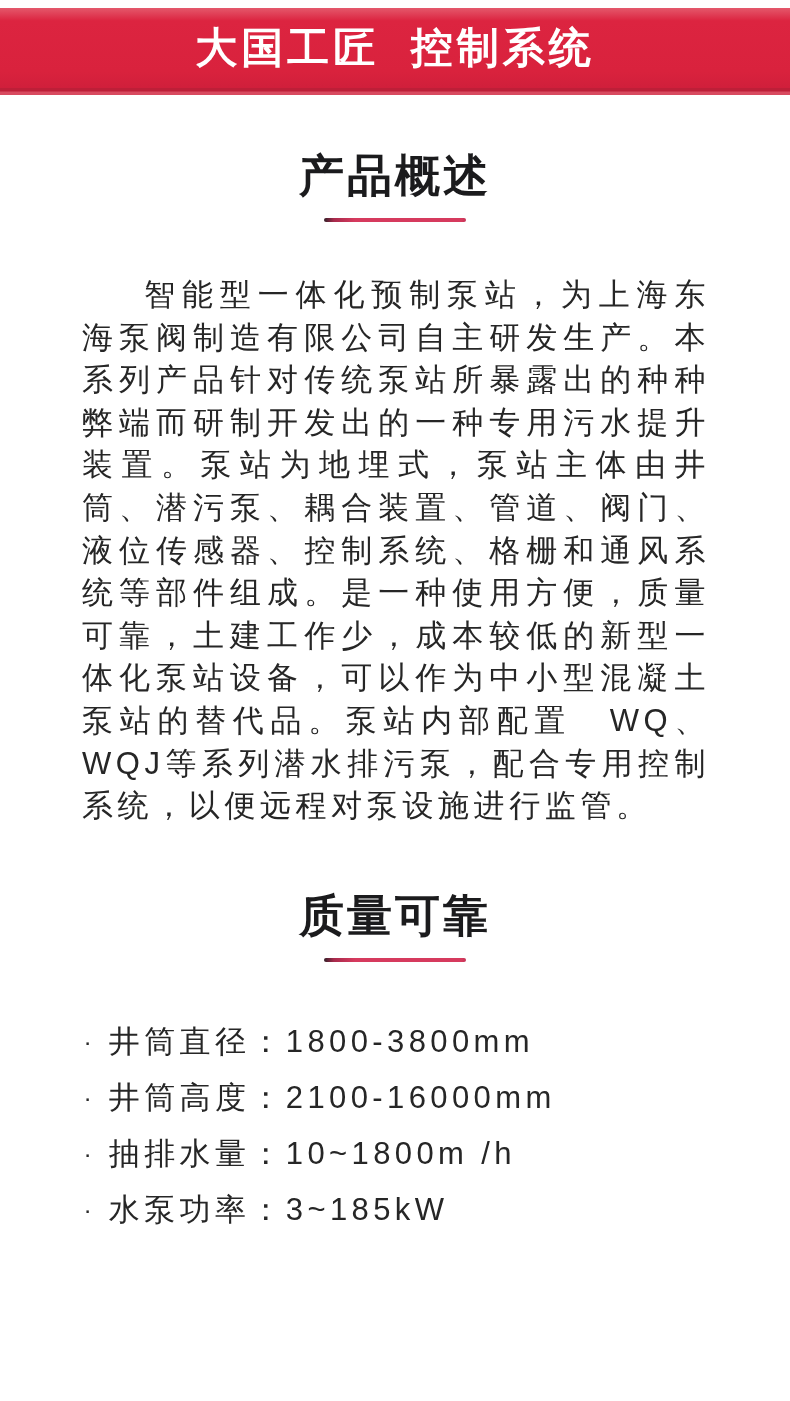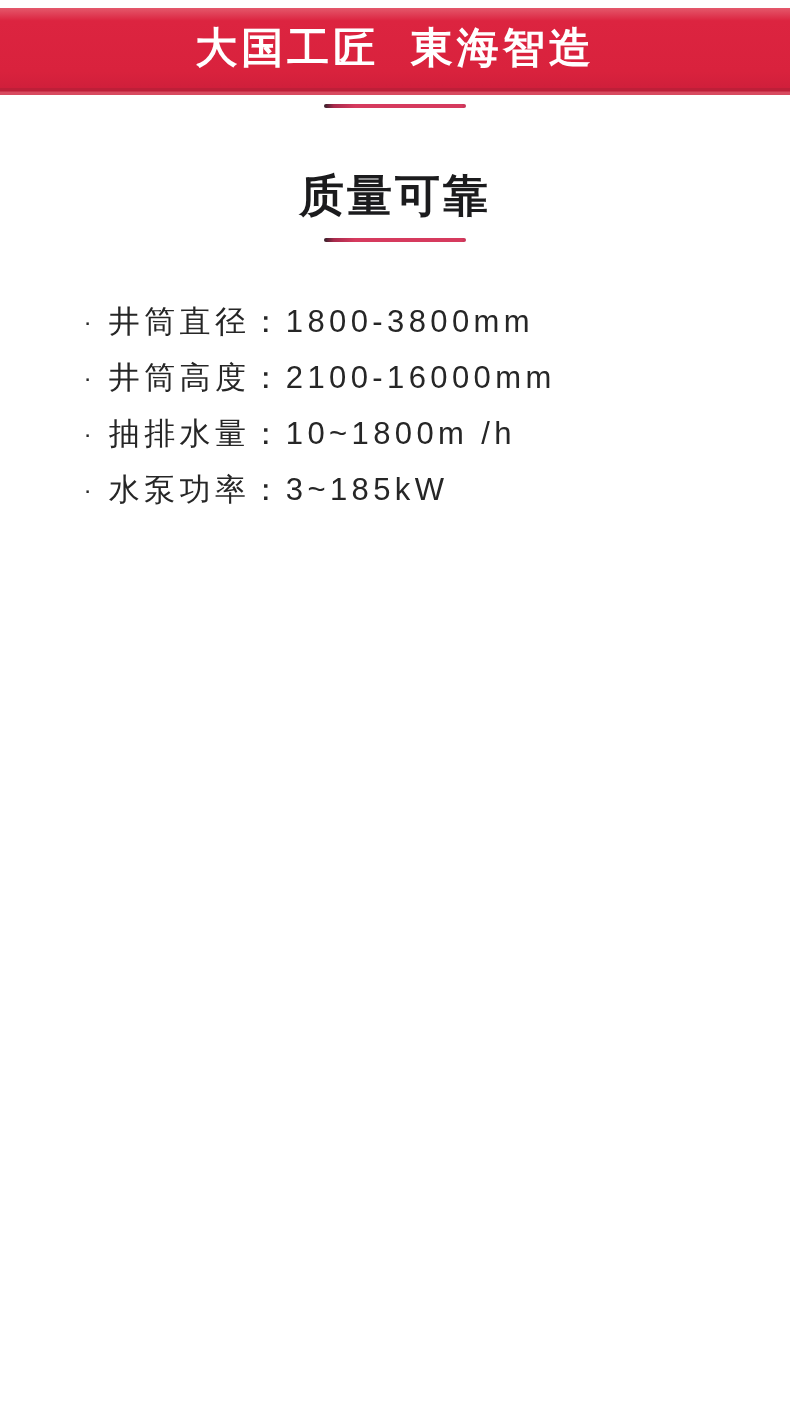--- a/index.html
+++ b/index.html
@@ -100,25 +100,27 @@
     transform: scale(0.8);
     color: #2a2a2a;
   }
 </style>
 </head>
 <body>
 
 <div class="page">
 
   <header class="banner">
-    <h1>大国工匠  東海智造</h1>
+    <h1>大国工匠  控制系统</h1>
   </header>
 
   <section>
+    <h2 class="section-title">产品概述</h2>
     <div class="title-underline"></div>
+    <p class="overview-body">智能型一体化预制泵站，为上海东海泵阀制造有限公司自主研发生产。本系列产品针对传统泵站所暴露出的种种弊端而研制开发出的一种专用污水提升装置。泵站为地埋式，泵站主体由井筒、潜污泵、耦合装置、管道、阀门、液位传感器、控制系统、格栅和通风系统等部件组成。是一种使用方便，质量可靠，土建工作少，成本较低的新型一体化泵站设备，可以作为中小型混凝土泵站的替代品。泵站内部配置　WQ、WQJ等系列潜水排污泵，配合专用控制系统，以便远程对泵设施进行监管。</p>
   </section>
 
   <section>
     <h2 class="section-title">质量可靠</h2>
     <div class="title-underline"></div>
     <ul class="conditions-list">
       <li><span class="bullet">·</span><span>井筒直径：1800-3800mm</span></li>
       <li><span class="bullet">·</span><span>井筒高度：2100-16000mm</span></li>
       <li><span class="bullet">·</span><span>抽排水量：10~1800m /h</span></li>
       <li><span class="bullet">·</span><span>水泵功率：3~185kW</span></li>

